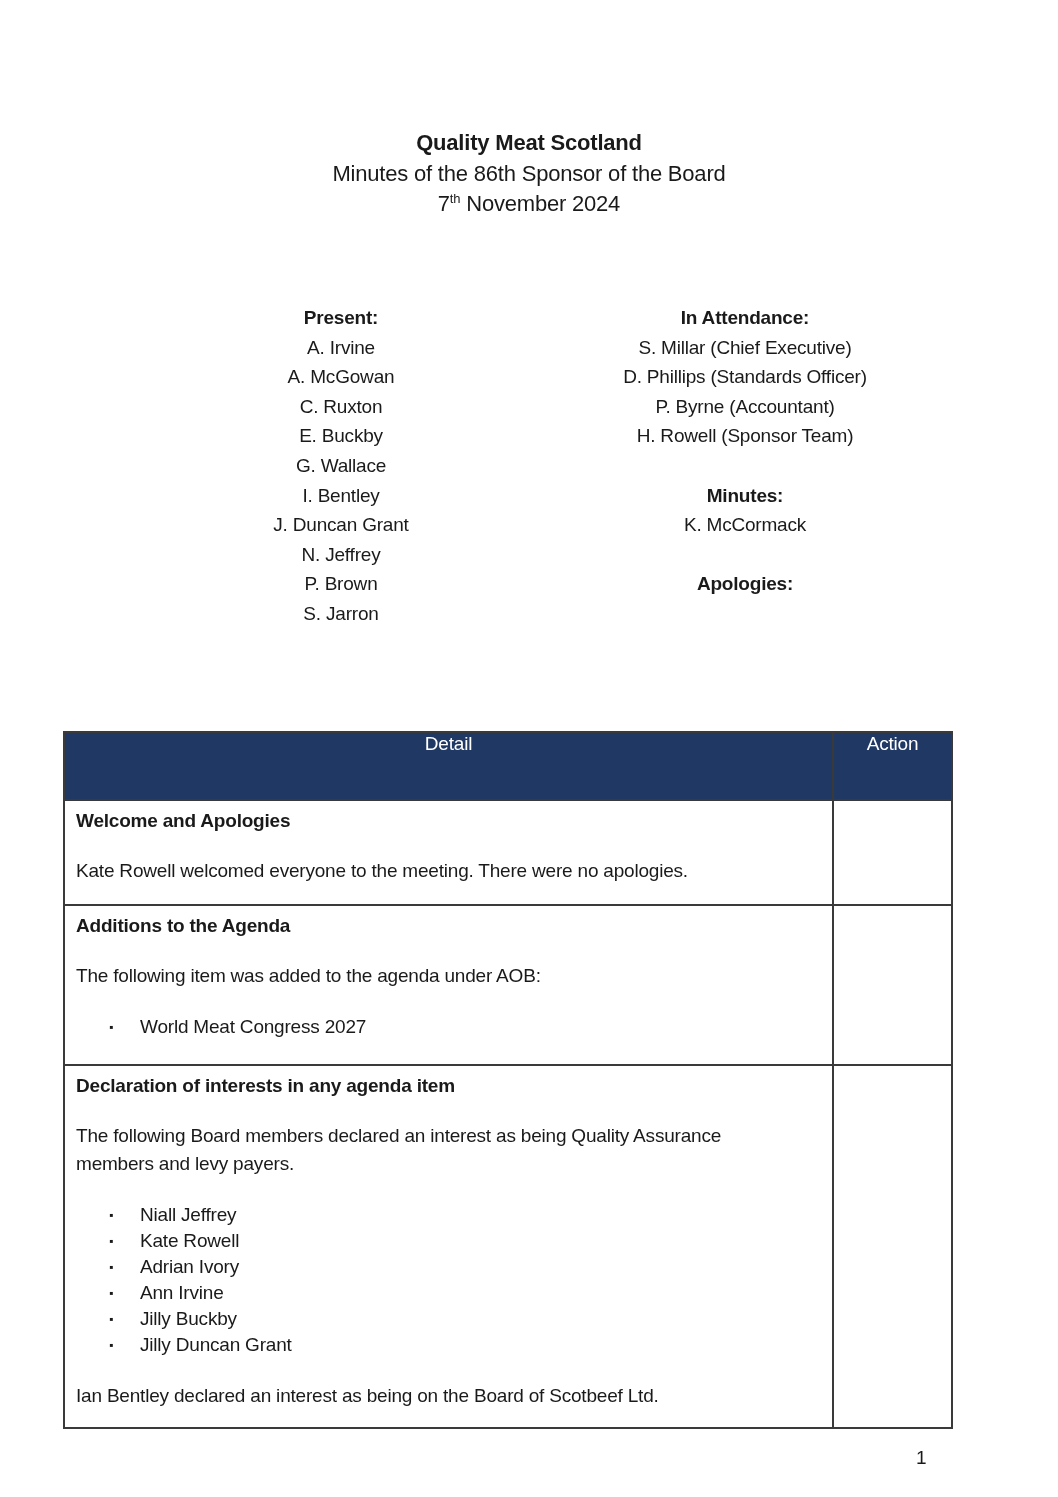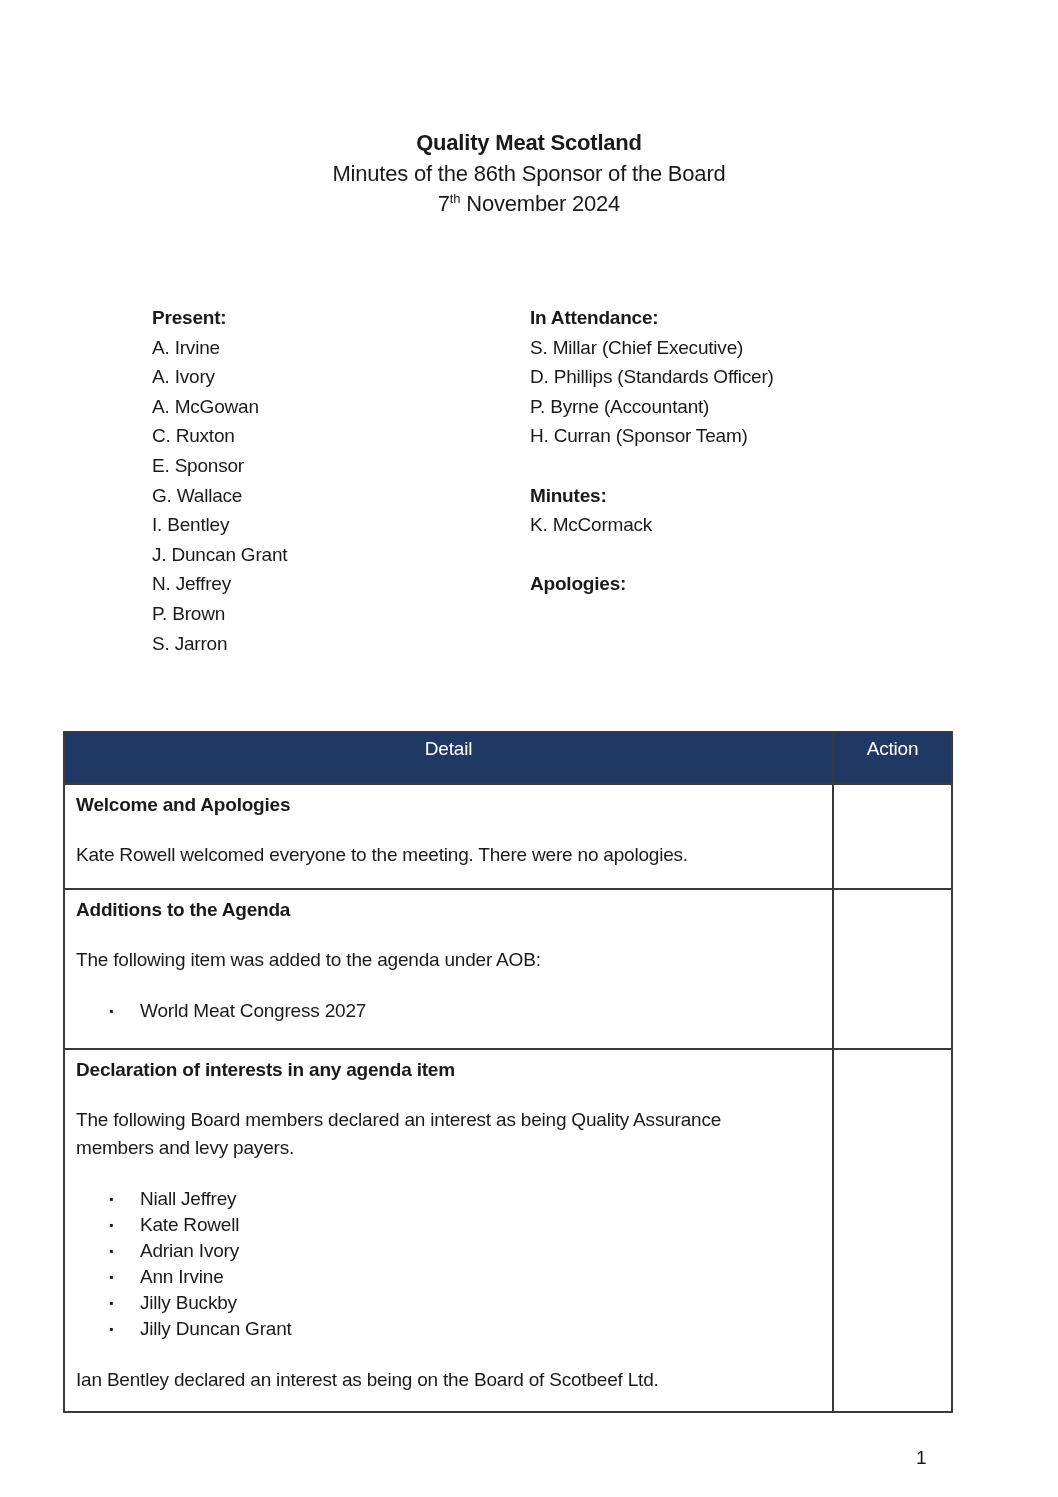--- a/index.html
+++ b/index.html
@@ -45,21 +45,21 @@
   .attendance {
     position: absolute;
     top: 303px;
     left: 152px;
     display: flex;
     font-size: 19px;
     letter-spacing: -0.2px;
   }
   .att-col-left  { width: 378px; }
   .att-col-right { width: 430px; }
-  .att-line { height: 29.6px; line-height: 29.6px; white-space: nowrap; }
+  .att-line { height: 29.6px; line-height: 29.6px; white-space: nowrap; text-align: center; }
   .att-line.bold { font-weight: bold; }
 
   
   .minutes-table {
     position: absolute;
     top: 731px;
     left: 63px;
     width: 888px;
     border-collapse: collapse;
     table-layout: fixed;
@@ -70,22 +70,21 @@
     border: 2px solid var(--border);
     vertical-align: top;
   }
   .minutes-table col.col-detail { width: 769px; }
   .minutes-table col.col-action { width: 119px; }
   .minutes-table thead th {
     background: var(--header-bg);
     color: var(--header-text);
     font-weight: normal;
     text-align: center;
-    height: 52px;
-    padding-top: 5px;
+    height: 68px;
     font-size: 19px;
   }
   .cell-detail { padding: 7px 30px 12px 11px; }
   .cell-action { padding: 7px 6px; }
   tr.row-0 .cell-detail, tr.row-0 .cell-action { height: 105px; }
   tr.row-1 .cell-detail, tr.row-1 .cell-action { height: 160px; margin-top: 33px; }
   tr.row-2 .cell-detail, tr.row-2 .cell-action { height: 363px; }
 
   .row-heading {
     font-weight: bold;
@@ -131,37 +130,36 @@
   <div class="title-block">
     <div class="doc-title">Quality Meat Scotland</div>
     <div>Minutes of the 86th Sponsor of the Board</div>
     <div><span>7</span><sup>th</sup><span> November 2024</span></div>
   </div>
 
   <div class="attendance">
     <div class="att-col-left" id="att-left">
         <div class="att-line bold">Present:</div>
         <div class="att-line">A. Irvine</div>
-        <div class="att-line">A. Ivory</div>
         <div class="att-line">A. McGowan</div>
         <div class="att-line">C. Ruxton</div>
-        <div class="att-line">E. Sponsor</div>
+        <div class="att-line">E. Buckby</div>
         <div class="att-line">G. Wallace</div>
         <div class="att-line">I. Bentley</div>
         <div class="att-line">J. Duncan Grant</div>
         <div class="att-line">N. Jeffrey</div>
         <div class="att-line">P. Brown</div>
         <div class="att-line">S. Jarron</div>
       </div>
     <div class="att-col-right" id="att-right">
         <div class="att-line bold">In Attendance:</div>
         <div class="att-line">S. Millar (Chief Executive)</div>
         <div class="att-line">D. Phillips (Standards Officer)</div>
         <div class="att-line">P. Byrne (Accountant)</div>
-        <div class="att-line">H. Curran (Sponsor Team)</div>
+        <div class="att-line">H. Rowell (Sponsor Team)</div>
         <div class="att-line">&nbsp;</div>
         <div class="att-line bold">Minutes:</div>
         <div class="att-line">K. McCormack</div>
         <div class="att-line">&nbsp;</div>
         <div class="att-line bold">Apologies:</div>
       </div>
   </div>
 
   <table class="minutes-table">
     <colgroup>

